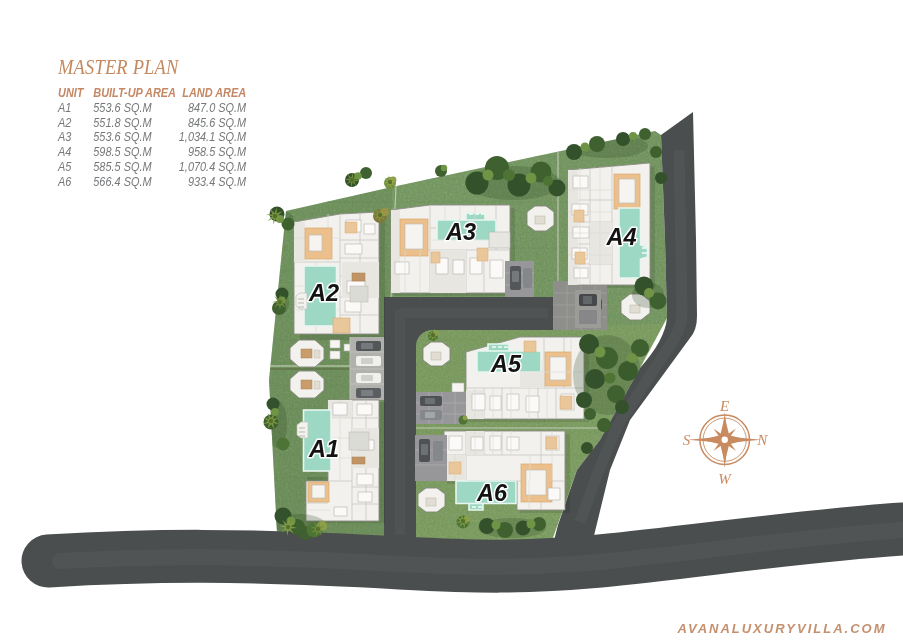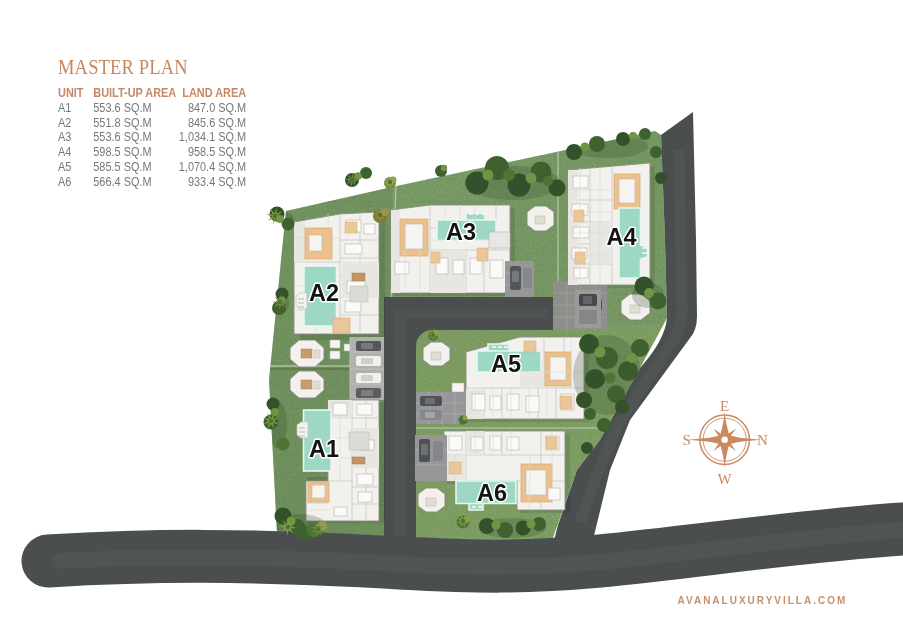--- a/index.html
+++ b/index.html
@@ -1,28 +1,28 @@
 <!DOCTYPE html>
 <html><head>
 <meta charset="utf-8">
 <style>
   html,body{margin:0;padding:0;background:#ffffff;}
   #page{position:relative;width:903px;height:640px;background:#ffffff;overflow:hidden;
-        font-family:"Liberation Sans", sans-serif;}
+        font-family:"Liberation Sans", sans-serif;font-style:italic;}
   #title{position:absolute;left:58px;top:54.5px;font-family:"Liberation Serif",serif;
          font-size:21px;color:#c5885e;letter-spacing:0.2px;transform:scaleX(0.88);transform-origin:0 0;}
   table.areas{position:absolute;left:58px;top:86px;border-collapse:collapse;
         font-size:13px;color:#76787a;table-layout:fixed;
         transform:scaleX(0.84);transform-origin:0 0;}
   table.areas td{padding:0;line-height:14.75px;white-space:nowrap;}
   table.areas .hd{color:#c58764;font-weight:bold;font-size:13px;}
   td.c1{width:42px;}
   td.c2{width:99px;}
   td.c3{width:83px;text-align:right;}
-  #url{position:absolute;left:677.5px;top:595px;font-size:10px;color:#c4906e;
+  #url{position:absolute;left:677.5px;top:621px;font-size:13px;color:#c4906e;
        letter-spacing:2.0px;font-weight:bold;}
 </style>
 </head>
 <body>
 <div id="page">
 
   <div id="title">MASTER PLAN</div>
 
   <table class="areas">
     <tbody>

